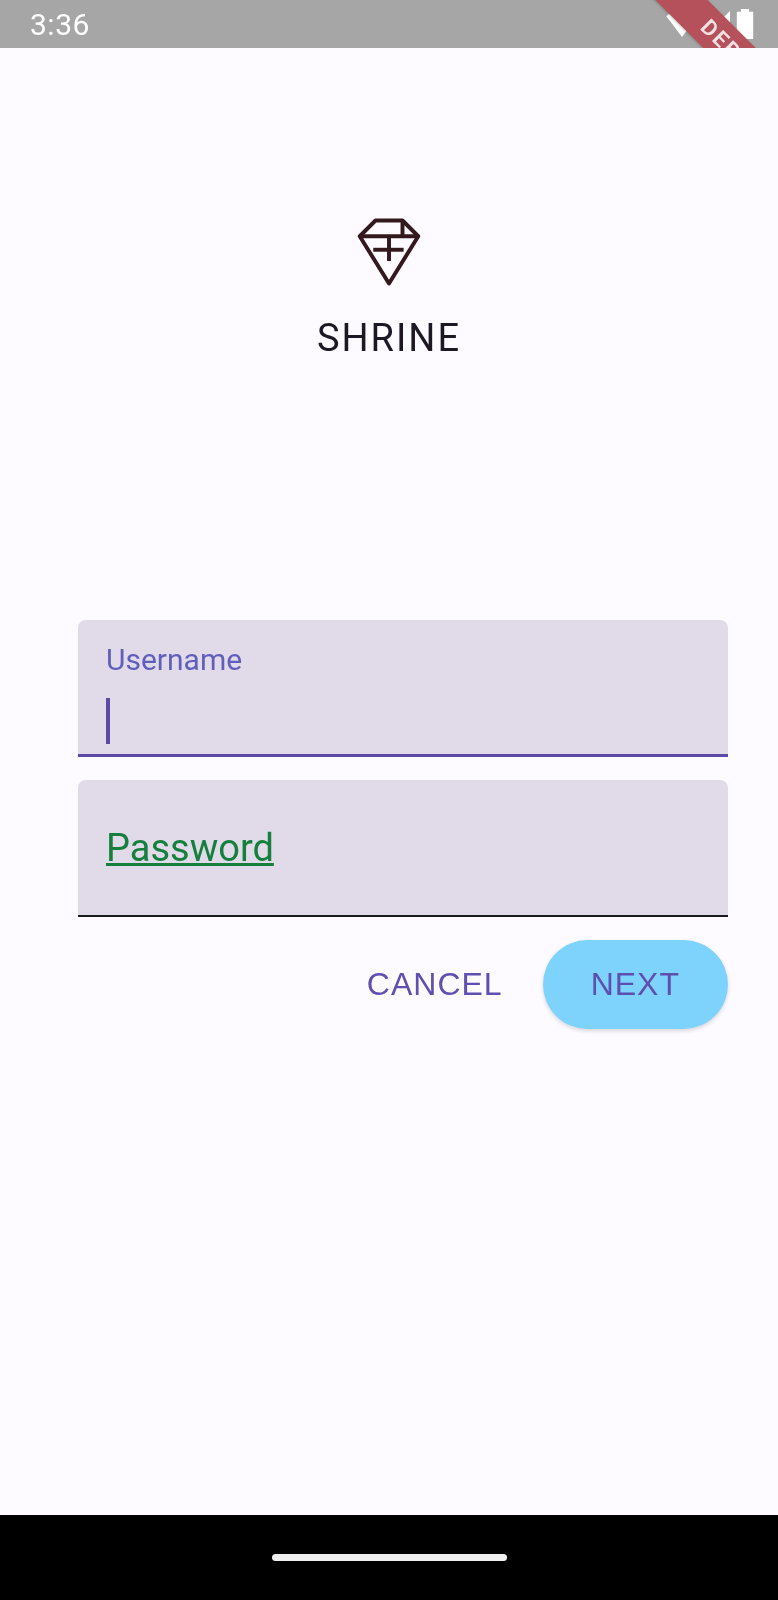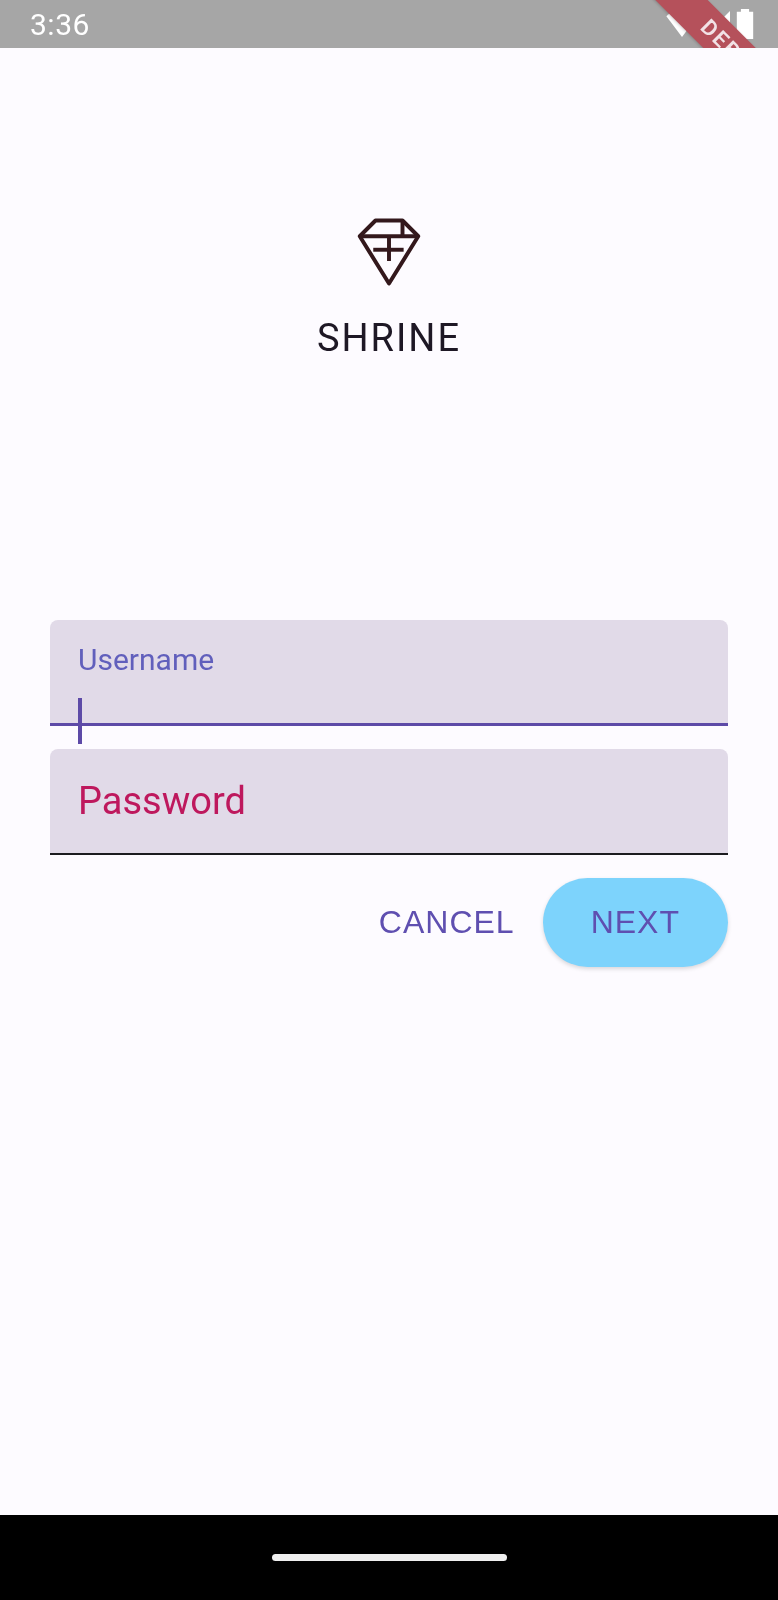--- a/index.html
+++ b/index.html
@@ -57,57 +57,60 @@
     color: #1e1825;
     font-weight: 400;
   }
 
   .form { margin-top: 260px; }
 
   .field {
     position: relative;
     background: #e1dae8;
     border-radius: 8px 8px 0 0;
-    height: 106px;
+    height: 137px;
     margin-bottom: 23px;
+    margin-left: 28px;
   }
   .field.focused { border-bottom: 3px solid #5d4aa7; }
   .field:not(.focused) { border-bottom: 2px solid #1b1b1f; }
 
   .field .floating-label {
     position: absolute;
     left: 28px;
     color: #615fbc;
     font-size: 30px;
   }
   .field.focused .floating-label { top: 22px; }
   .field:not(.focused) .floating-label {
     top: 50%;
     transform: translateY(-50%);
-    color: #be185d;
+    color: #15803d;
     font-size: 38px;
+    text-decoration: underline;
   }
   .field .cursor {
     position: absolute;
     left: 28px; top: 78px;
     width: 4px; height: 46px;
     background: #5d4aa7;
   }
   .field input {
     position: absolute;
     left: 28px; right: 28px; top: 68px; height: 50px;
     border: none; background: transparent;
     font-size: 34px; color: #1b1b1f;
     outline: none;
   }
 
   .button-row {
     display: flex;
     justify-content: flex-end;
     align-items: center;
+    gap: 12px;
     margin-top: 8px;
   }
   .btn-text {
     color: #5f4fb0;
     font-size: 32px;
     font-weight: 500;
     letter-spacing: 1px;
     padding: 20px 28px;
     background: transparent;
     border: none;

